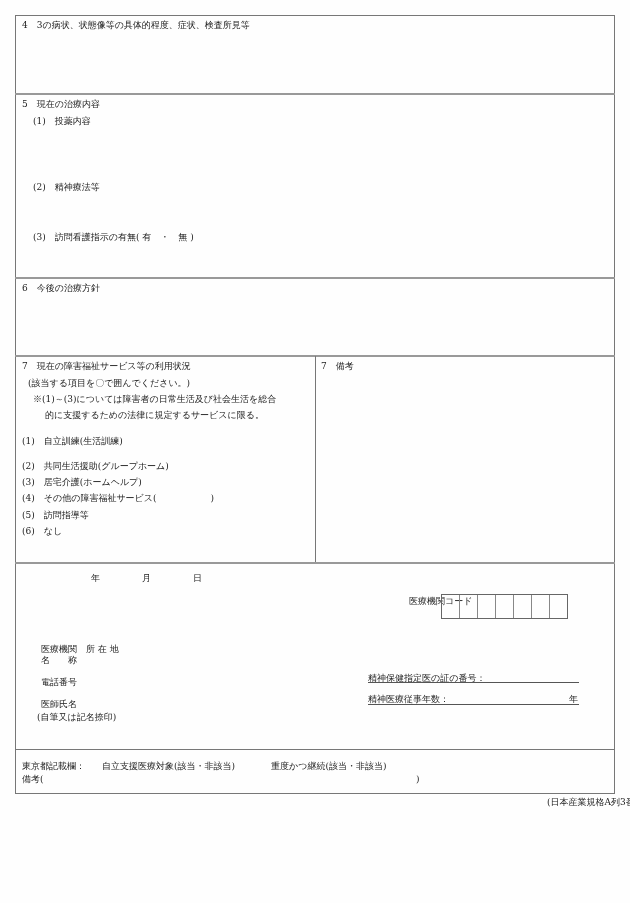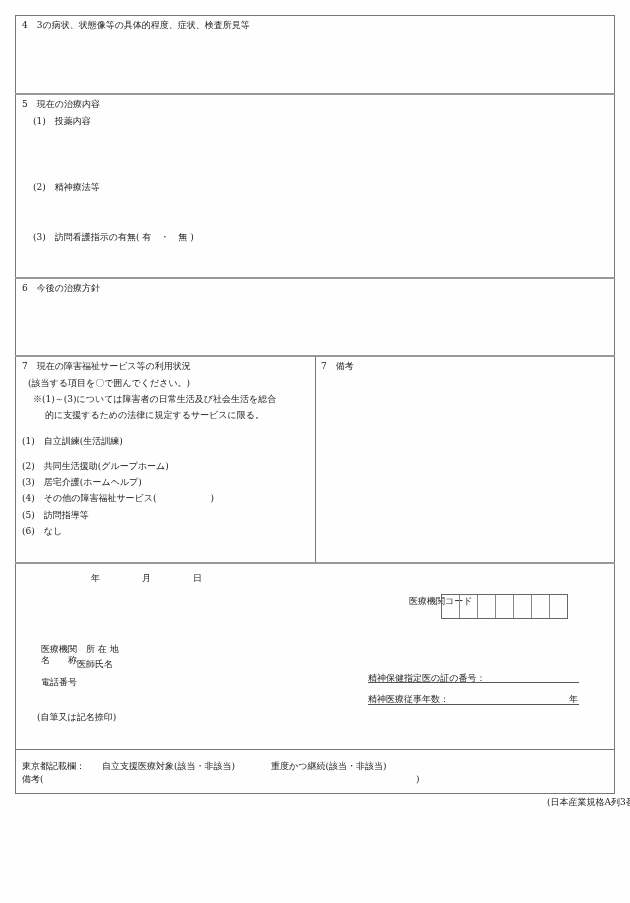--- a/index.html
+++ b/index.html
@@ -67,21 +67,21 @@
   <div class="cell"></div>
   <div class="cell"></div>
   <div class="cell"></div>
   <div class="cell"></div>
   <div class="cell"></div>
 </div>
 
 <div class="abs" style="left:41px;top:634px;margin-top:11px;">医療機関　所 在 地</div>
 <div class="abs" style="left:41px;top:656px;">名　　称</div>
 <div class="abs" style="left:41px;top:678px;">電話番号</div>
-<div class="abs" style="left:41px;top:660px;margin-left:36px;">医師氏名</div>
+<div class="abs" style="left:41px;top:700px;">医師氏名</div>
 <div class="abs" style="left:37px;top:713px;">(自筆又は記名捺印)</div>
 
 <div class="abs" style="left:368px;top:674px;">精神保健指定医の証の番号：</div>
 <div class="uline" style="left:368px;top:672px;width:211px;height:10px;"></div>
 <div class="abs" style="left:368px;top:695px;">精神医療従事年数：</div>
 <div class="abs" style="left:569px;top:695px;">年</div>
 <div class="uline" style="left:368px;top:694px;width:211px;height:10px;"></div>
 
 <div class="abs" style="left:22px;top:762px;">東京都記載欄：</div>
 <div class="abs" style="left:102px;top:762px;">自立支援医療対象(該当・非該当)</div>

